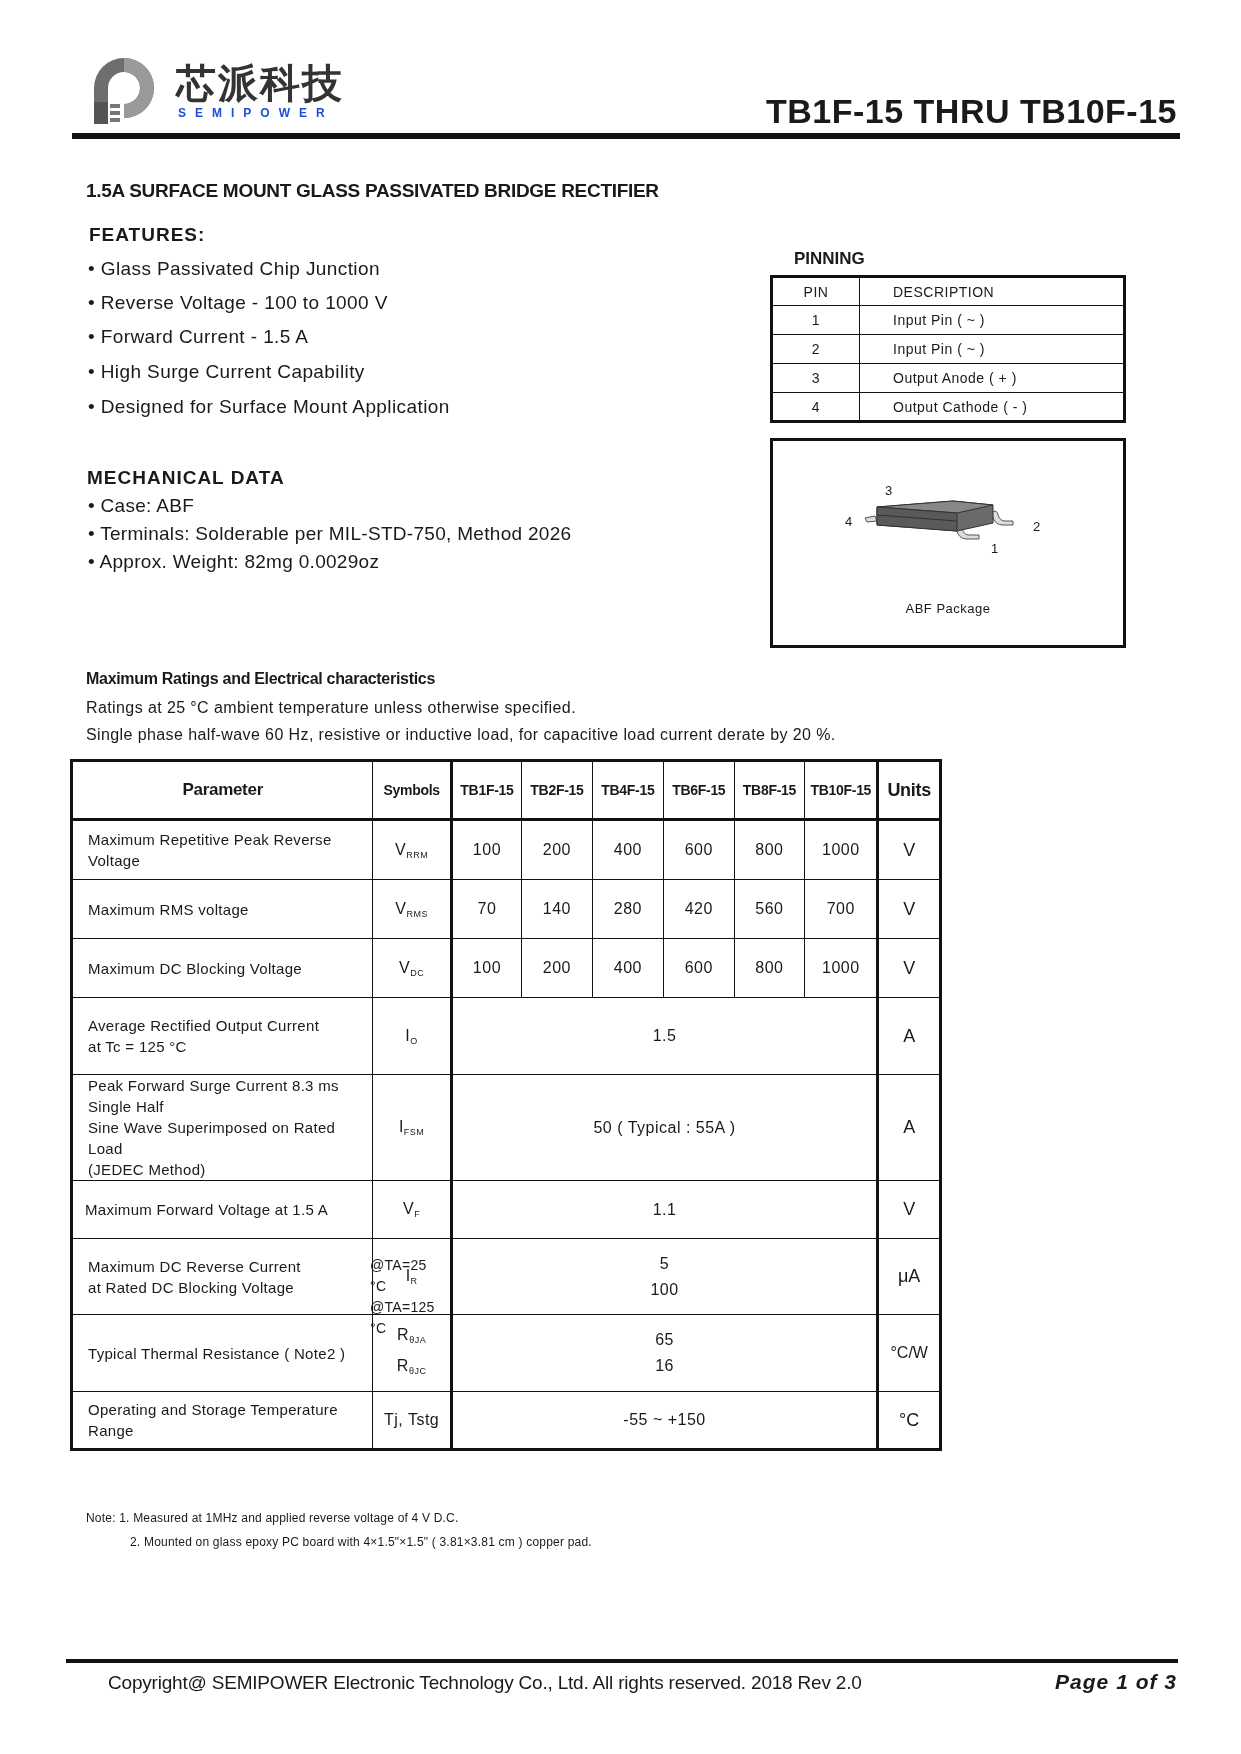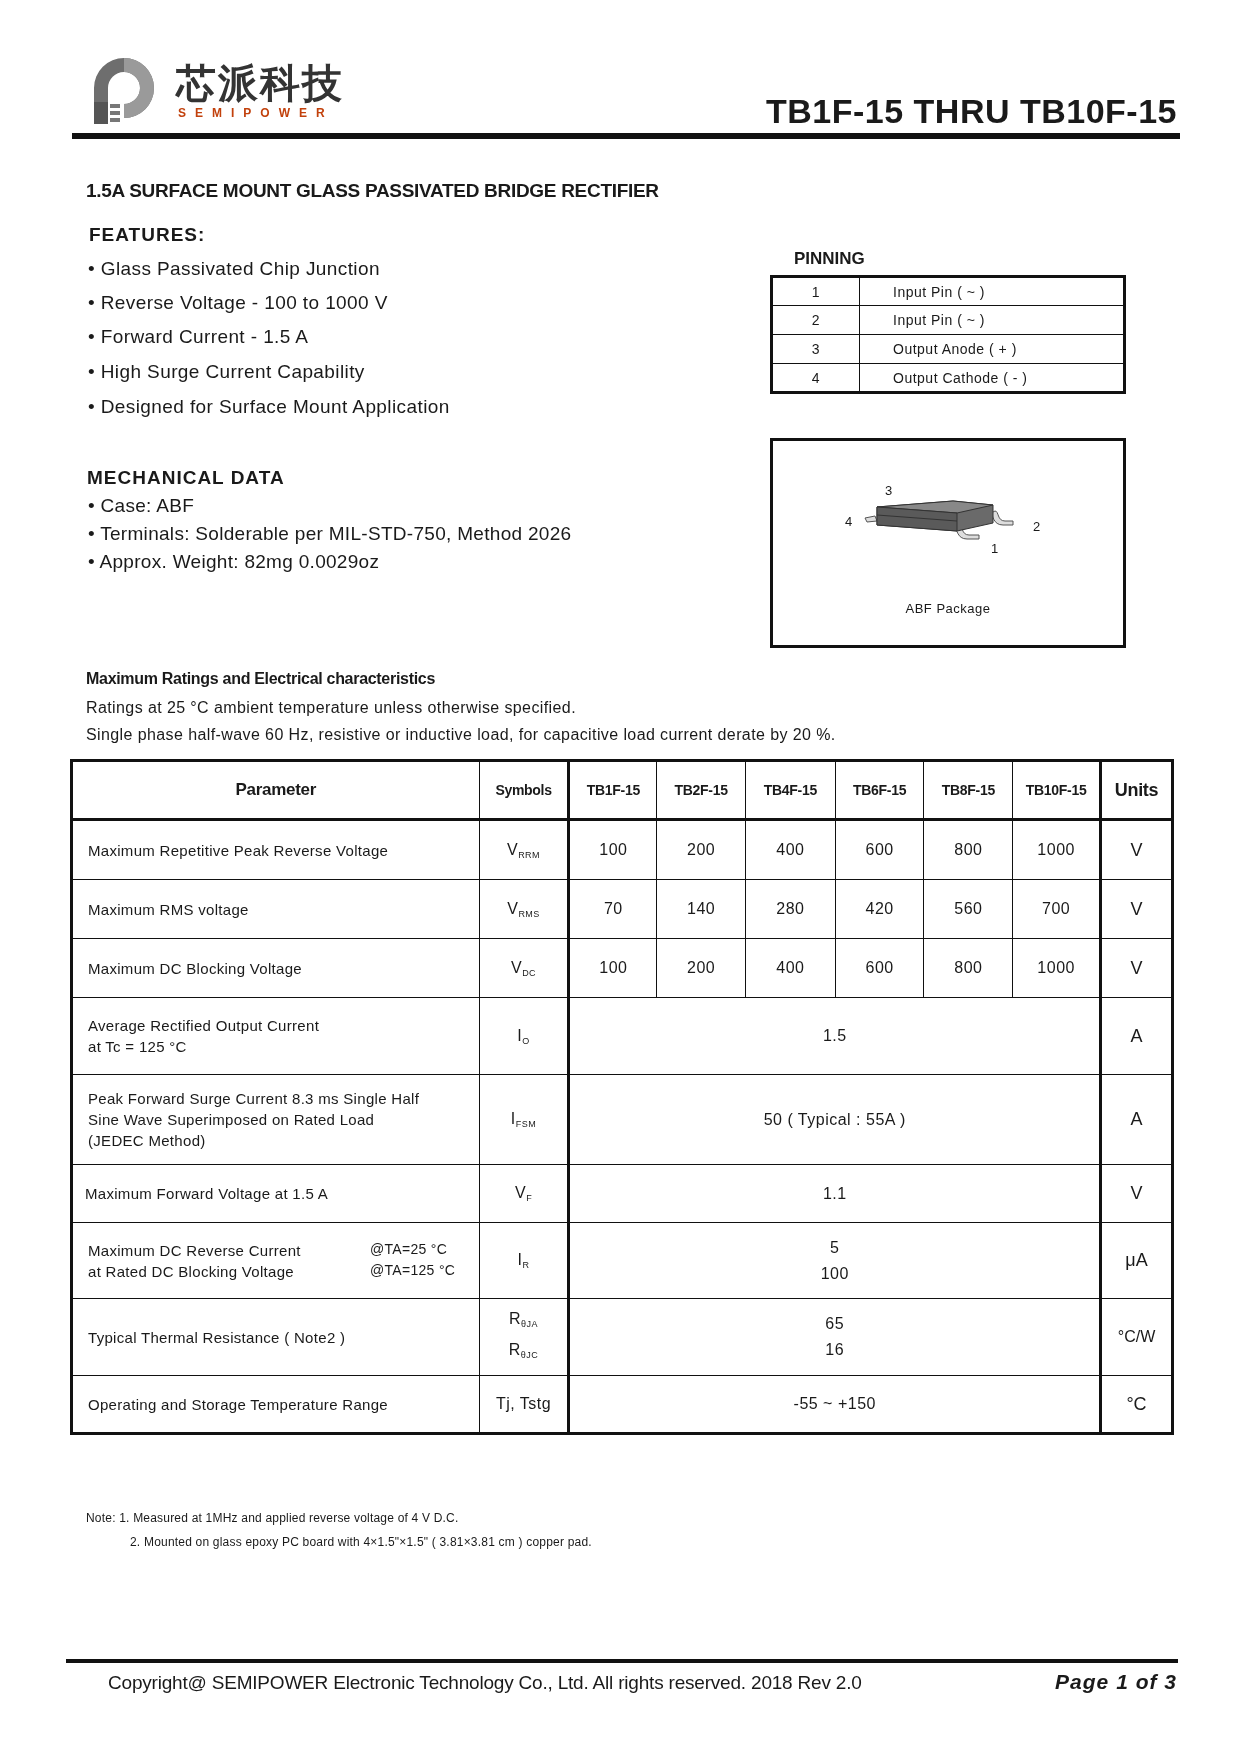--- a/index.html
+++ b/index.html
@@ -1,39 +1,39 @@
 <!DOCTYPE html>
 <html><head>
 <meta charset="utf-8">
 <style>
   * { box-sizing: border-box; margin: 0; padding: 0; }
   body { width: 1241px; height: 1754px; background: #ffffff; position: relative; font-family: "Liberation Sans", sans-serif; color: #1a1a1a; overflow: hidden; }
   .abs { position: absolute; }
   .logo { left: 86px; top: 52px; width: 260px; height: 80px; }
   .logo-cn { left: 176px; top: 56px; font-size: 40px; font-weight: bold; letter-spacing: 2px; color: #333; font-family: Liberation Sans, sans-serif; }
-  .logo-en { left: 178px; top: 106px; font-size: 12px; font-weight: bold; letter-spacing: 9px; color: #c2410c; }
+  .logo-en { left: 178px; top: 106px; font-size: 12px; font-weight: bold; letter-spacing: 9px; color: #1d4ed8; }
   .doc-title { right: 64px; top: 92px; font-size: 34px; font-weight: bold; letter-spacing: 0.5px; }
   .header-rule { left: 72px; top: 133px; width: 1108px; height: 6px; background: #111; }
   .subtitle { left: 86px; top: 180px; font-size: 19px; font-weight: bold; letter-spacing: -0.3px; }
   .sec-head { font-size: 19px; font-weight: bold; letter-spacing: 1px; }
   .features-head { left: 89px; top: 224px; }
   .feat { left: 88px; font-size: 19px; letter-spacing: 0.4px; }
   .mech-head { left: 87px; top: 467px; }
   .mech { left: 88px; font-size: 19px; letter-spacing: 0.3px; }
   .pin-head { left: 794px; top: 249px; font-size: 17px; font-weight: bold; }
   table.pin { position: absolute; left: 770px; top: 275px; width: 356px; border-collapse: collapse; border: 3px solid #111; font-size: 14px; }
   table.pin td { border-top: 1px solid #111; height: 29px; letter-spacing: 0.5px; }
   table.pin td.p { width: 88px; text-align: center; border-right: 1px solid #111; }
   table.pin td.d { padding-left: 33px; }
   .pkg-box { left: 770px; top: 438px; width: 356px; height: 210px; border: 3px solid #111; }
   .pkg-label { left: 0; width: 100%; top: 160px; text-align: center; font-size: 13px; letter-spacing: 0.5px; }
   .pn { font-size: 13px; }
   .mr-head { left: 86px; top: 670px; font-size: 16px; font-weight: bold; letter-spacing: -0.3px; }
   .note-line { left: 86px; font-size: 16px; letter-spacing: 0.4px; }
-  table.spec { position: absolute; left: 70px; top: 759px; width: 1104px; border-collapse: collapse; border: 3px solid #111; font-size: 15px; }
+  table.spec { position: absolute; left: 70px; top: 759px; width: 872px; border-collapse: collapse; border: 3px solid #111; font-size: 15px; }
   table.spec td, table.spec th { border: 1px solid #111; text-align: center; }
   table.spec th { font-weight: bold; height: 59px; font-size: 14px; letter-spacing: -0.3px; }
   table.spec th.param { font-size: 17px; }
   table.spec .pcol { text-align: left; padding-left: 15px; line-height: 21px; letter-spacing: 0.3px; }
   table.spec .tk-l { border-left: 3px solid #111; }
   table.spec .tk-r { border-right: 3px solid #111; }
   table.spec tr.hdr th { border-bottom: 3px solid #111; }
   .sub { font-size: 9px; vertical-align: -3px; }
   .val { font-size: 16px; letter-spacing: 0.5px; }
   .unit { font-size: 18px; }
@@ -70,20 +70,24 @@
 <div class="abs feat" style="top:396px">• Designed for Surface Mount Application</div>
 
 <div class="abs sec-head mech-head">MECHANICAL DATA</div>
 <div class="abs mech" style="top:495px">• Case: ABF</div>
 <div class="abs mech" style="top:523px">• Terminals: Solderable per MIL-STD-750, Method 2026</div>
 <div class="abs mech" style="top:551px">• Approx. Weight: 82mg   0.0029oz</div>
 
 <div class="abs pin-head">PINNING</div>
 <table class="pin">
   <tbody>
+      <tr>
+    <td class="p" style="border-top:none">PIN</td>
+    <td class="d" style="border-top:none">DESCRIPTION</td>
+  </tr>
   <tr>
     <td class="p">1</td>
     <td class="d">Input Pin ( ~ )</td>
   </tr>
   <tr>
     <td class="p">2</td>
     <td class="d">Input Pin ( ~ )</td>
   </tr>
   <tr>
     <td class="p">3</td>

